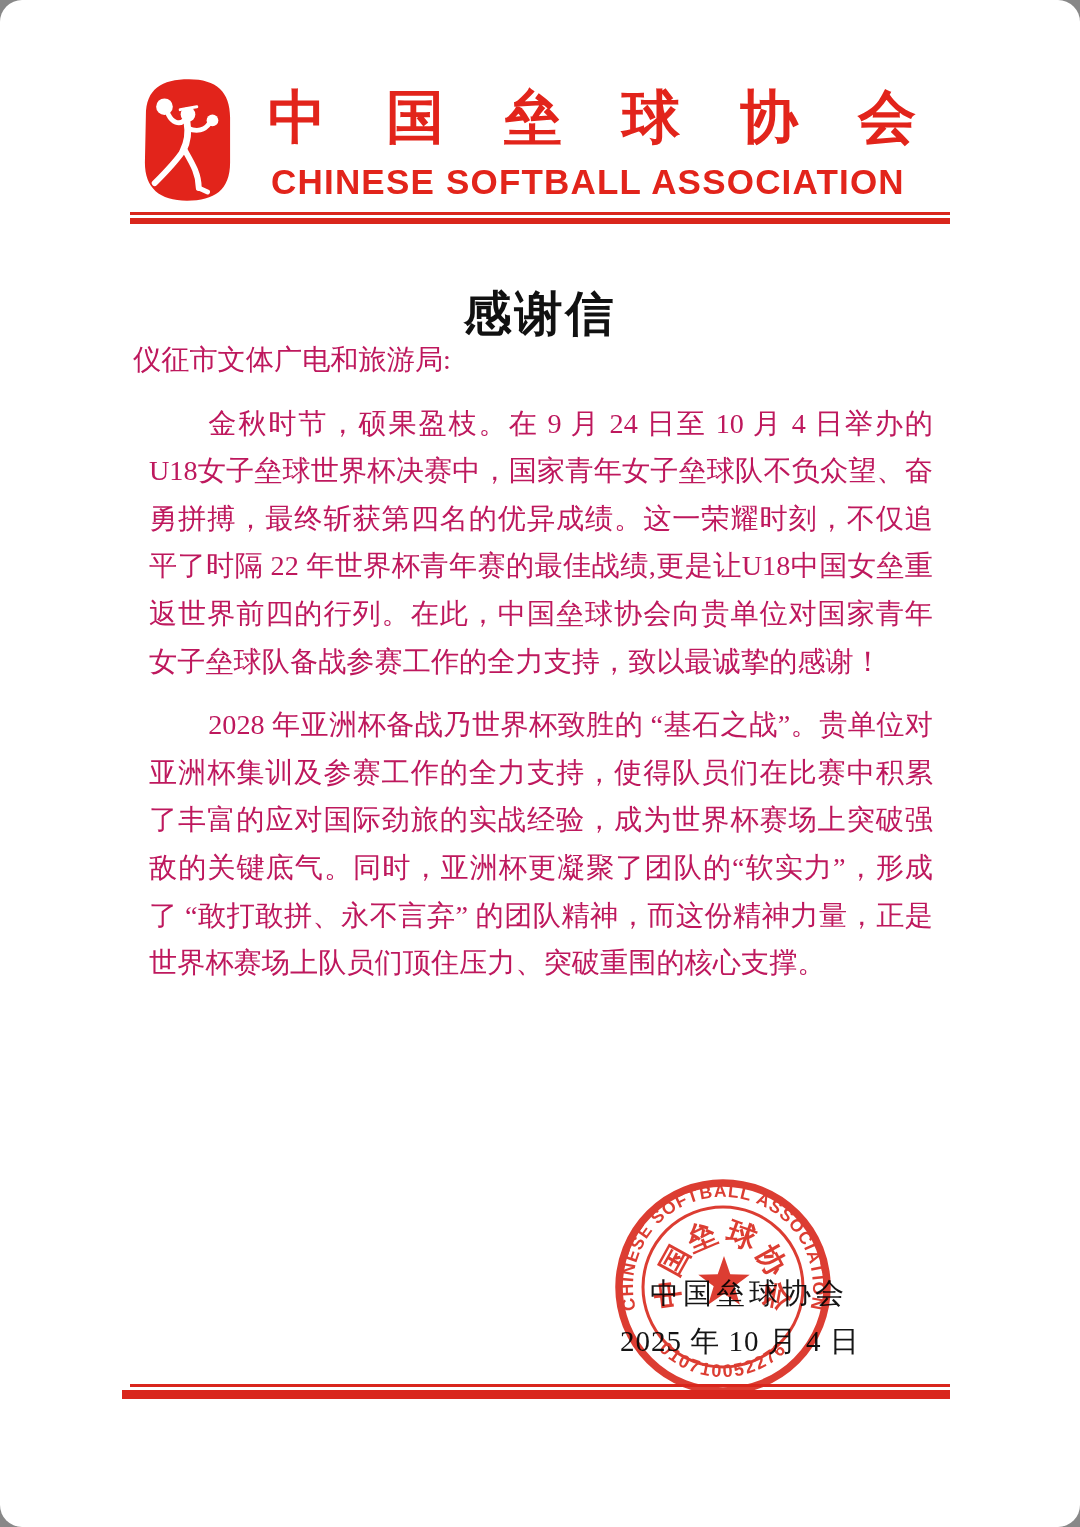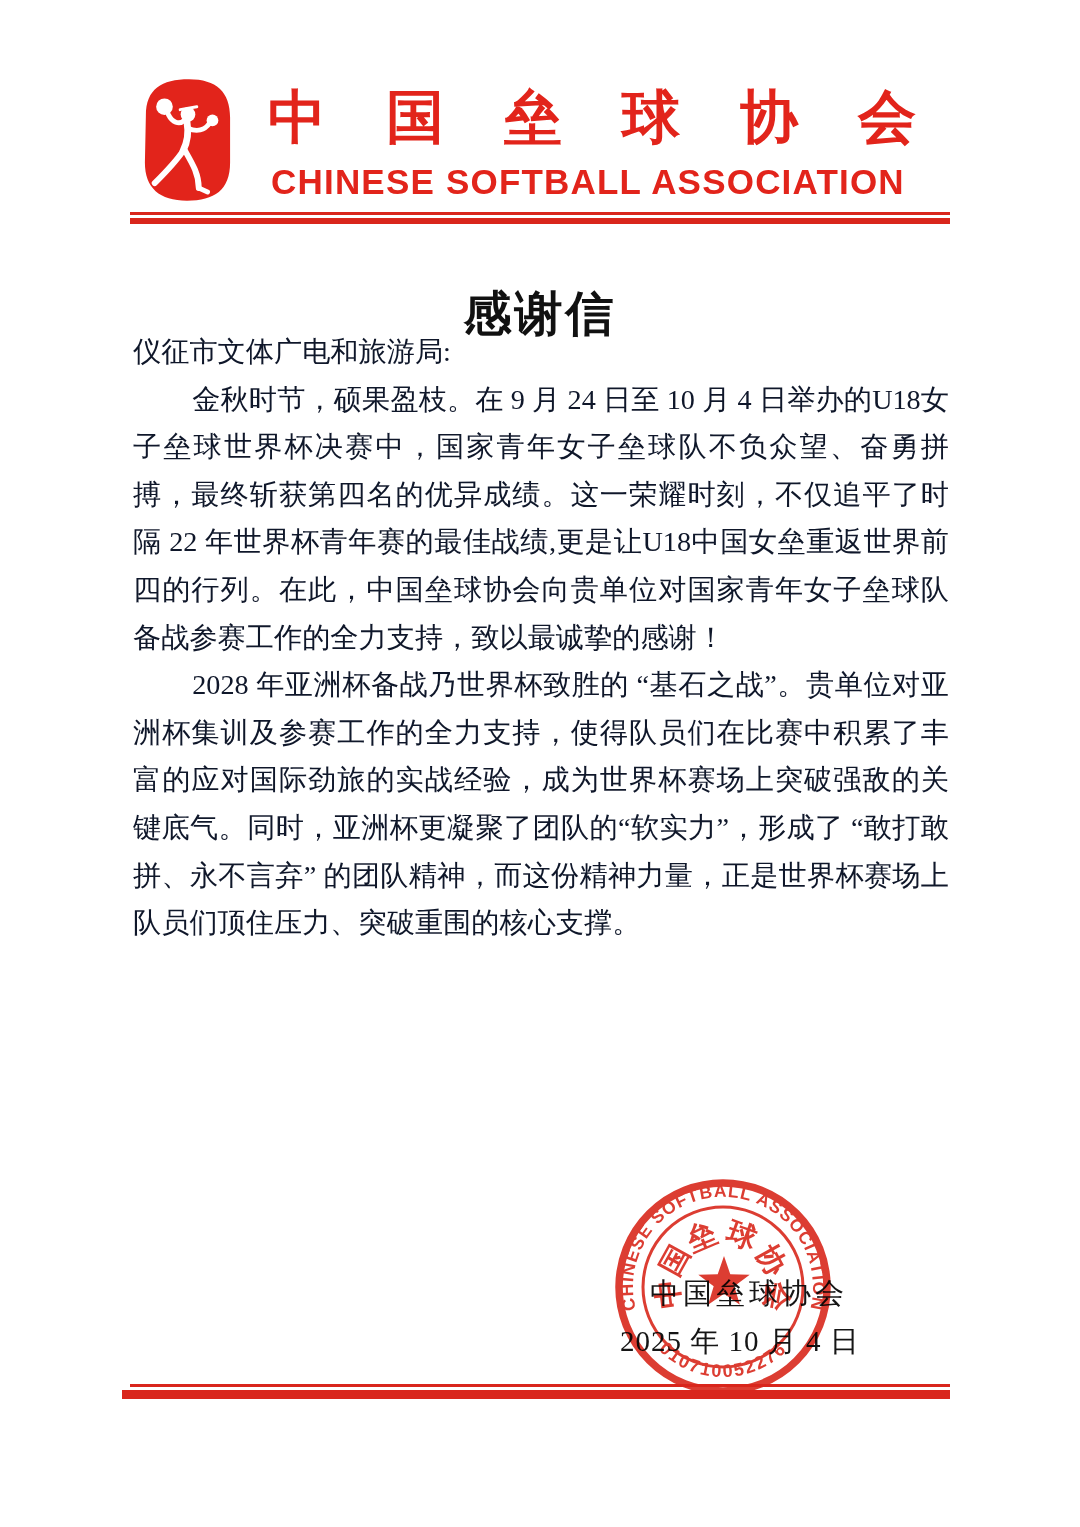--- a/index.html
+++ b/index.html
@@ -1,19 +1,20 @@
 <!DOCTYPE html>
 <html><head>
 <meta charset="utf-8">
 <style>
   html,body{margin:0;padding:0;background:#888;}
   .page{
     position:relative;width:1080px;height:1527px;margin:0 auto;
     background:#ffffff;overflow:hidden;
     font-family:"Liberation Serif","DejaVu Serif",serif;
+    border-radius:22px;
   }
   
   .logo{position:absolute;left:140px;top:76px;width:94px;height:128px;}
   .cn-title{
     position:absolute;left:268px;top:86px;
     font-size:58px;font-weight:bold;color:#e2241b;
     letter-spacing:60px;white-space:nowrap;line-height:1.1;
     font-family:"Liberation Serif","DejaVu Serif",serif;
   }
   .en-title{
@@ -27,25 +28,25 @@
   .rule-top-thick{left:130px;top:218px;width:820px;height:6px;}
   .rule-bottom-thin{left:130px;top:1384px;width:820px;height:3px;}
   .rule-bottom-thick{left:122px;top:1390px;width:828px;height:9px;}
   
   .letter-title{
     position:absolute;left:0;top:282px;width:1080px;margin:0;
     text-align:center;font-size:48px;font-weight:bold;color:#111;
     letter-spacing:3px;
   }
   .letter-body{
-    position:absolute;left:133px;top:328px;width:816px;
-    font-size:28.2px;line-height:47.6px;color:#0f172a;
+    position:absolute;left:133px;top:336px;width:816px;
+    font-size:28.2px;line-height:47.6px;color:#be185d;
     text-align:justify;
   }
-  .letter-body p{margin:0;text-indent:2.1em;}
+  .letter-body p{margin:16px;text-indent:2.1em;}
   .salutation{text-indent:0;}
   .signature{
     position:absolute;left:650px;top:1274px;
     font-size:29px;letter-spacing:4px;color:#151515;white-space:nowrap;
   }
   .date{
     position:absolute;left:620px;top:1322px;
     font-size:29px;letter-spacing:1px;color:#151515;white-space:nowrap;
   }
   

